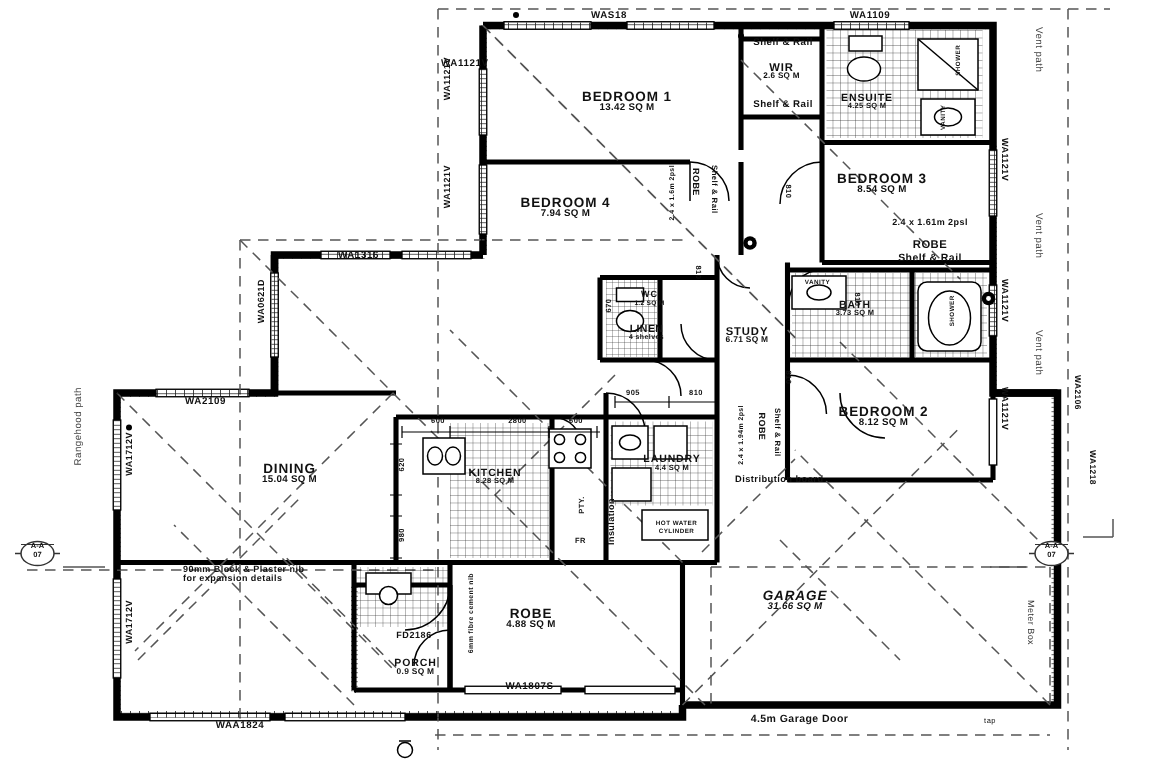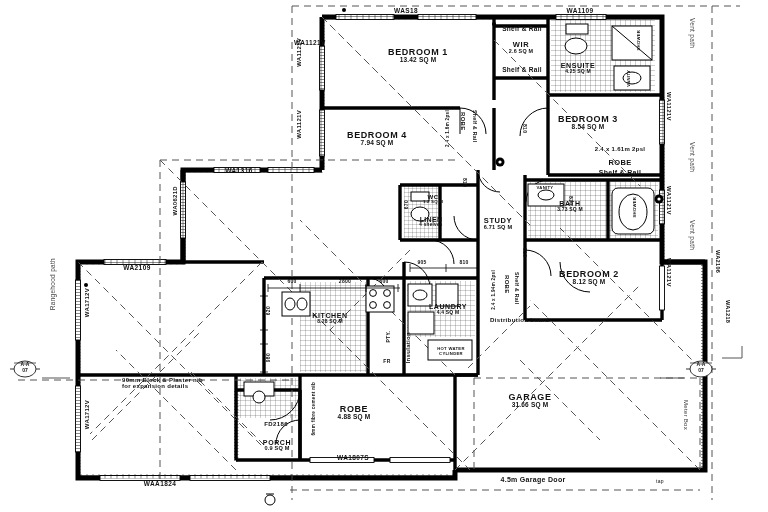--- a/index.html
+++ b/index.html
@@ -240,45 +240,49 @@
       <path d="M410,268 H478 M410,264 V272 M446,264 V272 M478,264 V272"></path>
     </g>
 
     <g stroke="#555" fill="none" stroke-width="1">
       <path d="M42,378 H70"></path>
       <path d="M684,378 H660"></path>
       <path d="M722,358 H742 M742,358 V346"></path>
     </g>
   </svg>
 
-  <div class="lbl rm" style="left:358px;top:48px;width:120px;">
+  <div class="lbl rm" style="left:358px;top:60px;width:120px;">
     <div class="nm">BEDROOM 1</div>
     <div class="ar">13.42 SQ M</div>
   </div>
   <div class="lbl rm" style="left:317px;top:131px;width:120px;">
     <div class="nm">BEDROOM 4</div>
     <div class="ar">7.94 SQ M</div>
   </div>
   <div class="lbl rm" style="left:528px;top:115px;width:120px;">
     <div class="nm">BEDROOM 3</div>
     <div class="ar">8.54 SQ M</div>
   </div>
   <div class="lbl rm" style="left:529px;top:270px;width:120px;">
     <div class="nm">BEDROOM 2</div>
     <div class="ar">8.12 SQ M</div>
   </div>
+  <div class="lbl rm" style="left:143px;top:308px;width:100px;">
+    <div class="nm">DINING</div>
+    <div class="ar">15.04 SQ M</div>
+  </div>
   <div class="lbl rm" style="left:304px;top:405px;width:100px;">
     <div class="nm">ROBE</div>
     <div class="ar">4.88 SQ M</div>
   </div>
   <div class="lbl rm" style="left:237px;top:439px;width:80px;">
     <div class="nm" style="font-size:7px;">PORCH</div>
     <div class="ar" style="font-size:5.6px;">0.9 SQ M</div>
   </div>
-  <div class="lbl rm" style="left:480px;top:393px;width:100px;">
+  <div class="lbl rm" style="left:480px;top:393px;width:100px;font-style:italic;">
     <div class="nm">GARAGE</div>
     <div class="ar">31.66 SQ M</div>
   </div>
   <div class="lbl rm" style="left:458px;top:217px;width:80px;">
     <div class="nm" style="font-size:7.5px;">STUDY</div>
     <div class="ar" style="font-size:5.6px;">6.71 SQ M</div>
   </div>
   <div class="lbl rm" style="left:491px;top:41px;width:60px;">
     <div class="nm" style="font-size:7.5px;">WIR</div>
     <div class="ar" style="font-size:5.4px;">2.6 SQ M</div>

